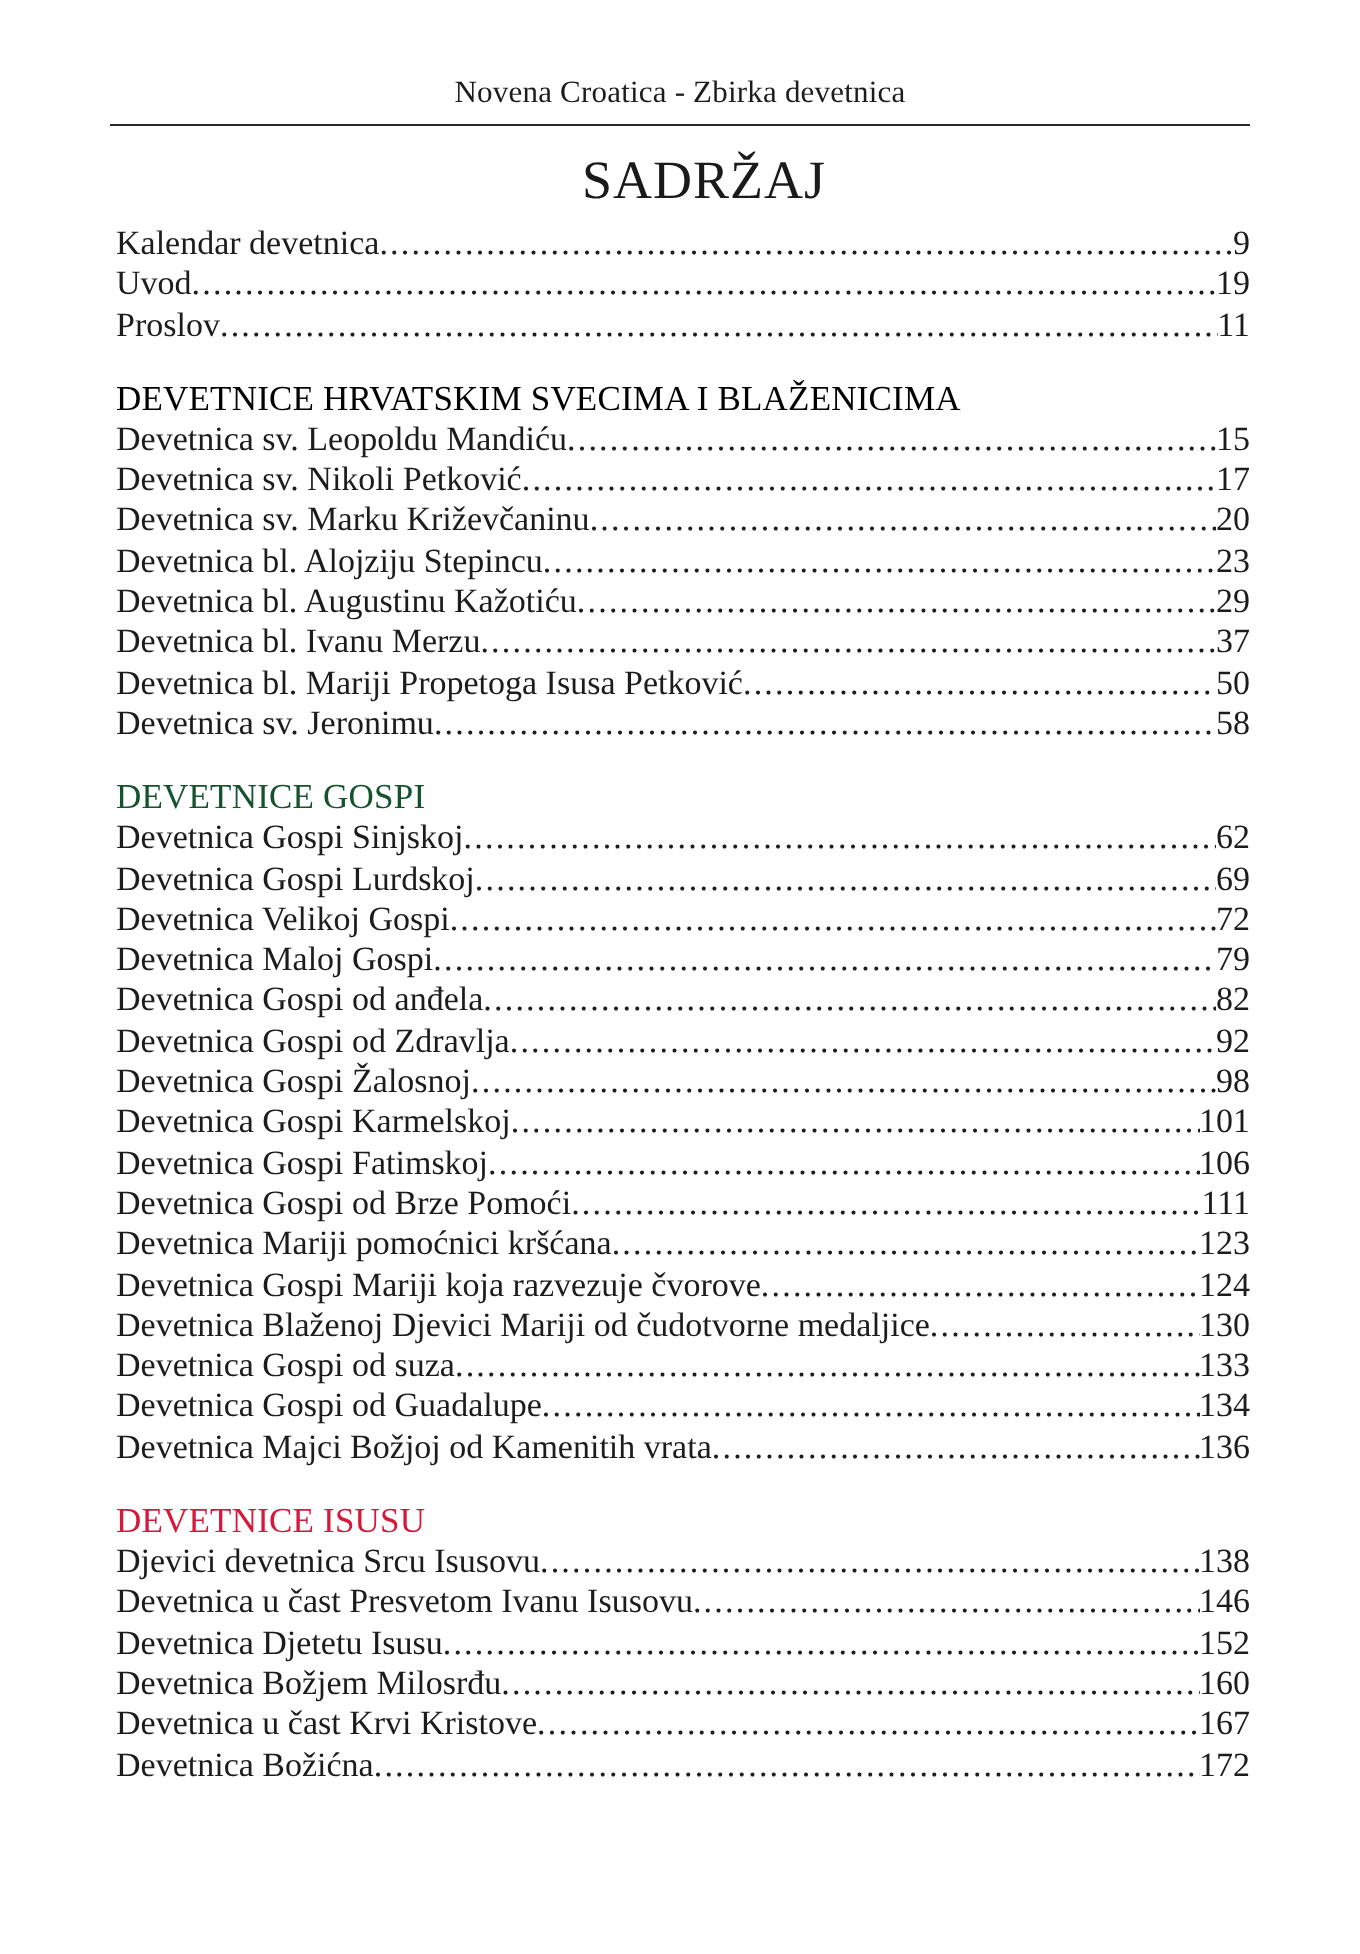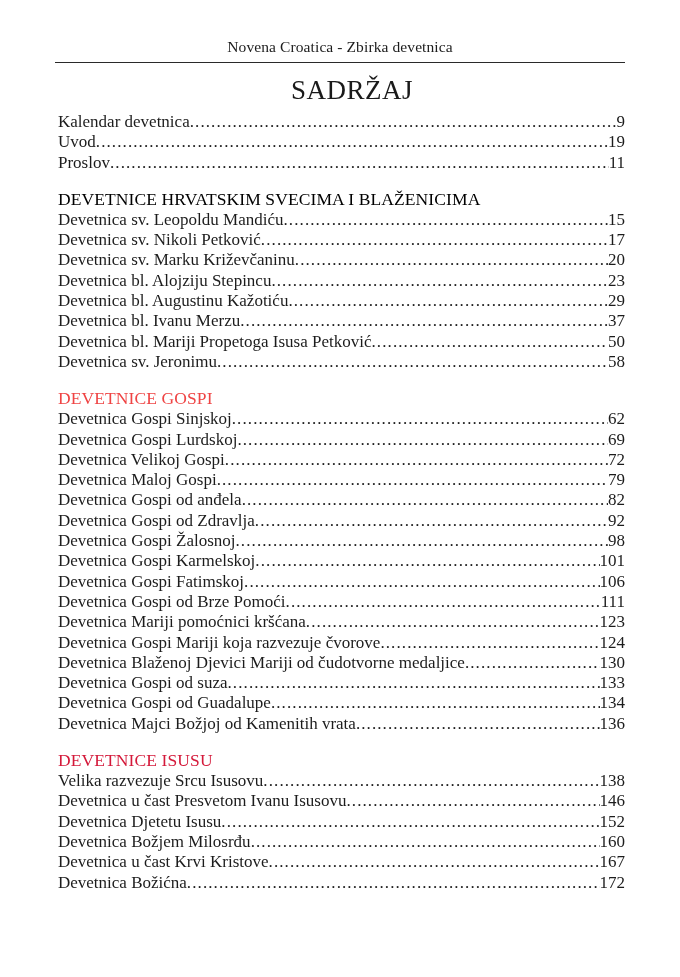--- a/index.html
+++ b/index.html
@@ -145,21 +145,21 @@
         <div class="entry">
           <span class="entry-title">Devetnica bl. Mariji Propetoga Isusa Petković</span>
           <span class="entry-leader">........................................................................................................................................................................................................</span>
           <span class="entry-page">50</span>
         </div>
         <div class="entry">
           <span class="entry-title">Devetnica sv. Jeronimu</span>
           <span class="entry-leader">........................................................................................................................................................................................................</span>
           <span class="entry-page">58</span>
         </div>
-        <div class="section-heading" style="color: #ef4444;">DEVETNICE GOSPI</div>
+        <div class="section-heading" style="color: #14532d;">DEVETNICE GOSPI</div>
         <div class="entry">
           <span class="entry-title">Devetnica Gospi Sinjskoj</span>
           <span class="entry-leader">........................................................................................................................................................................................................</span>
           <span class="entry-page">62</span>
         </div>
         <div class="entry">
           <span class="entry-title">Devetnica Gospi Lurdskoj</span>
           <span class="entry-leader">........................................................................................................................................................................................................</span>
           <span class="entry-page">69</span>
         </div>
@@ -228,21 +228,21 @@
           <span class="entry-leader">........................................................................................................................................................................................................</span>
           <span class="entry-page">134</span>
         </div>
         <div class="entry">
           <span class="entry-title">Devetnica Majci Božjoj od Kamenitih vrata</span>
           <span class="entry-leader">........................................................................................................................................................................................................</span>
           <span class="entry-page">136</span>
         </div>
         <div class="section-heading" style="color: rgb(212, 25, 58);">DEVETNICE ISUSU</div>
         <div class="entry">
-          <span class="entry-title">Velika razvezuje Srcu Isusovu</span>
+          <span class="entry-title">Djevici devetnica Srcu Isusovu</span>
           <span class="entry-leader">........................................................................................................................................................................................................</span>
           <span class="entry-page">138</span>
         </div>
         <div class="entry">
           <span class="entry-title">Devetnica u čast Presvetom Ivanu Isusovu</span>
           <span class="entry-leader">........................................................................................................................................................................................................</span>
           <span class="entry-page">146</span>
         </div>
         <div class="entry">
           <span class="entry-title">Devetnica Djetetu Isusu</span>

